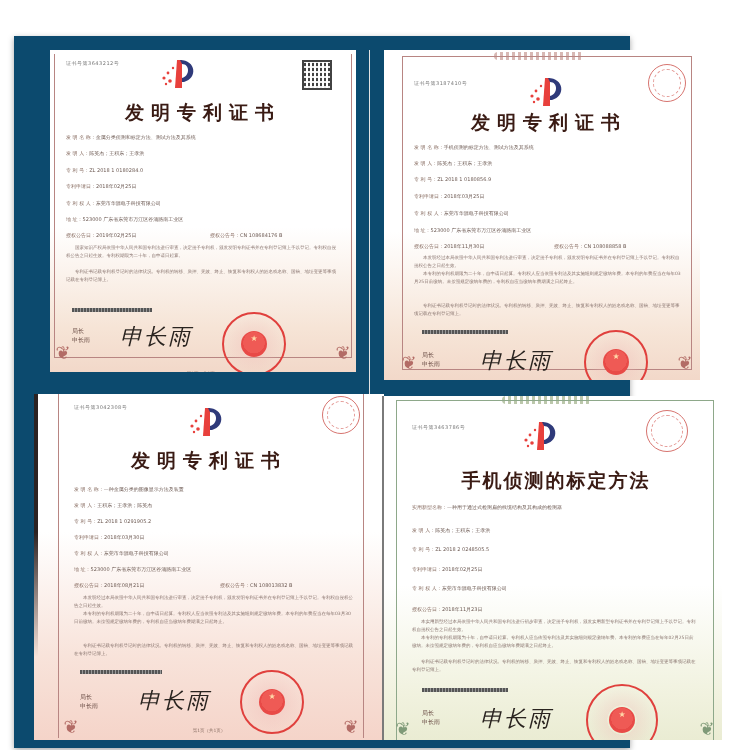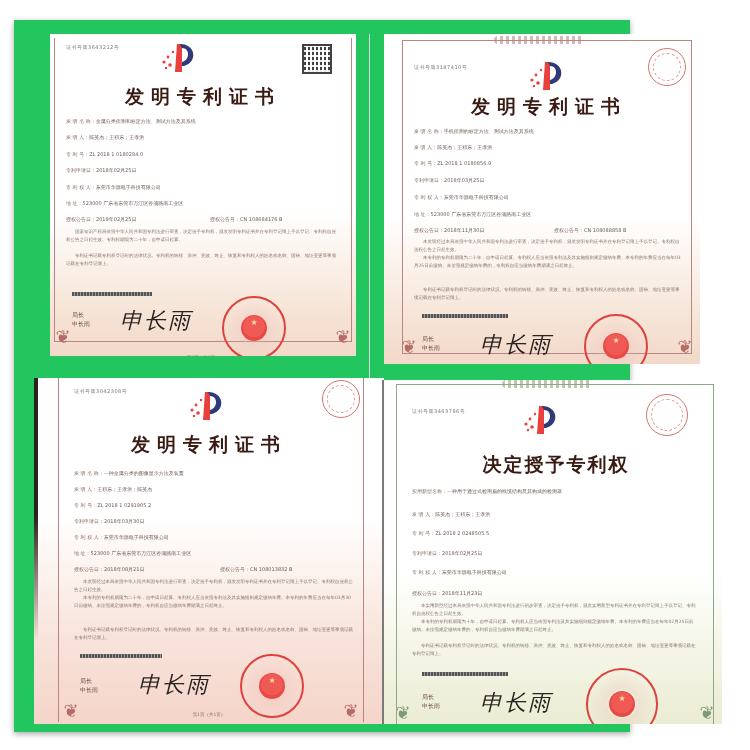--- a/index.html
+++ b/index.html
@@ -1,19 +1,19 @@
 <!DOCTYPE html>
 <html><head>
 <meta charset="utf-8">
 <style>
   html, body { margin: 0; padding: 0; background: #ffffff; }
   body { width: 750px; height: 750px; position: relative; overflow: hidden; font-family: "DejaVu Serif", serif; }
   .card {
-    position: absolute; left: 14px; top: 20px; width: 616px; height: 712px;
-    background: #22c55e;
+    position: absolute; left: 14px; top: 36px; width: 616px; height: 712px;
+    background: #0c4a6e;
     box-shadow: 0 2px 6px rgba(0,0,0,0.35);
   }
   .cert {
     position: absolute; overflow: hidden;
     background: #fff;
   }
   .cert .frame {
     position: absolute; border: 1.5px solid #b88582;
   }
   .cert.green .frame { border-color: #8ea88a; }
@@ -257,21 +257,21 @@
     <svg class="logo" style="left:138px; top:20px;" viewBox="0 0 44 38">
       <circle cx="6" cy="24" r="1.6" fill="#e8403c"></circle>
         <circle cx="10" cy="19" r="1.4" fill="#e8403c"></circle>
         <circle cx="12" cy="27" r="1.8" fill="#e8403c"></circle>
         <circle cx="15" cy="14" r="1.2" fill="#e8403c"></circle>
         <circle cx="8" cy="30" r="1.2" fill="#e8403c"></circle>
       <path d="M19 6 L24 6 L24 34 L17 34 Z" fill="#e8403c"></path>
       <path d="M22 6 C38 6 40 24 26 28 L24 28 L24 24 C32 22 32 10 24 10 Z" fill="#2f3a7a"></path>
     </svg>
     <div class="small-seal" style="left:264px; top:14px; width:42px; height:42px;"></div>
-    <div class="title utility" style="top:72px; padding-left:8px;">决定授予专利权</div>
+    <div class="title utility" style="top:72px; padding-left:8px;">手机侦测的标定方法</div>
 
     <div class="field" style="left:30px; top:108px;"><span>实用新型名称：</span><span class="val">一种用于通过式检测扁的线缆结构及其构成的检测器</span></div>
     <div class="field" style="left:30px; top:131px;"><span>发 明 人：</span><span class="val">陈英杰；王积东；王孝洪</span></div>
     <div class="field" style="left:30px; top:150px;"><span>专 利 号：</span><span class="val">ZL 2018 2 0248505.5</span></div>
     <div class="field" style="left:30px; top:170px;"><span>专利申请日：</span><span class="val">2018年02月25日</span></div>
     <div class="field" style="left:30px; top:189px;"><span>专 利 权 人：</span><span class="val">东莞市华源电子科技有限公司</span></div>
     <div class="field" style="left:30px; top:210px;"><span>授权公告日：</span><span class="val">2018年11月23日</span></div>
 
     <div class="body-text" style="left:30px; top:222px; width:284px;">本实用新型经过本局依照中华人民共和国专利法进行初步审查，决定授予专利权，颁发实用新型专利证书并在专利登记簿上予以登记。专利权自授权公告之日起生效。</div>
     <div class="body-text" style="left:30px; top:238px; width:284px;">本专利的专利权期限为十年，自申请日起算。专利权人应当依照专利法及其实施细则规定缴纳年费。本专利的年费应当在每年02月25日前缴纳。未按照规定缴纳年费的，专利权自应当缴纳年费期满之日起终止。</div>

